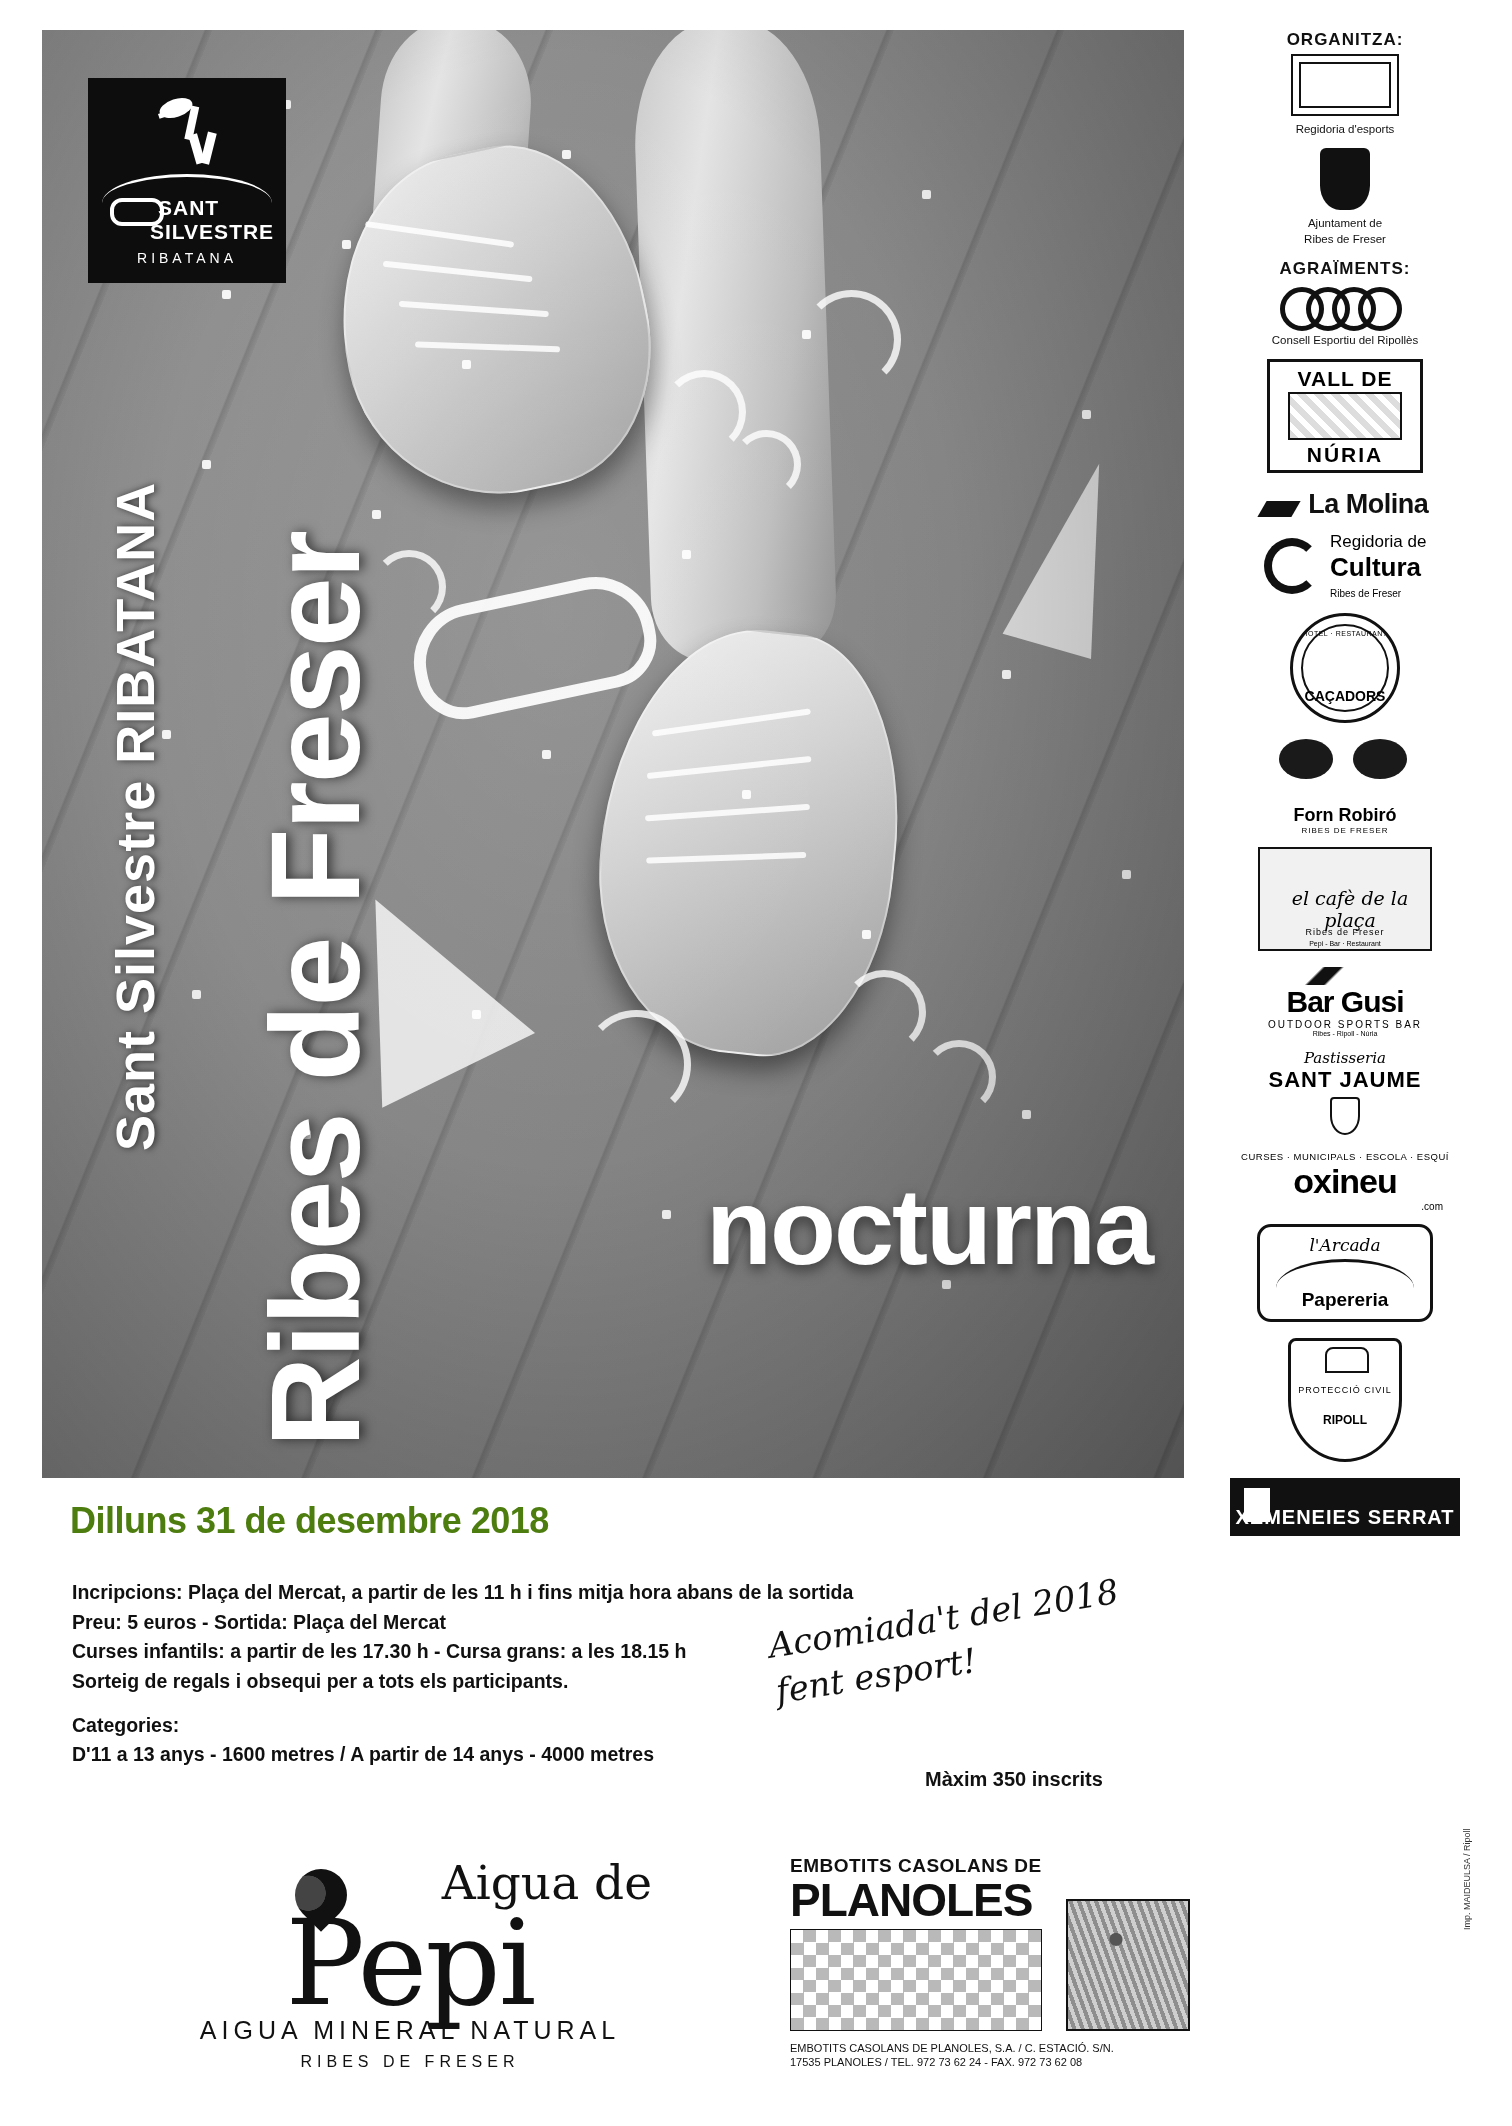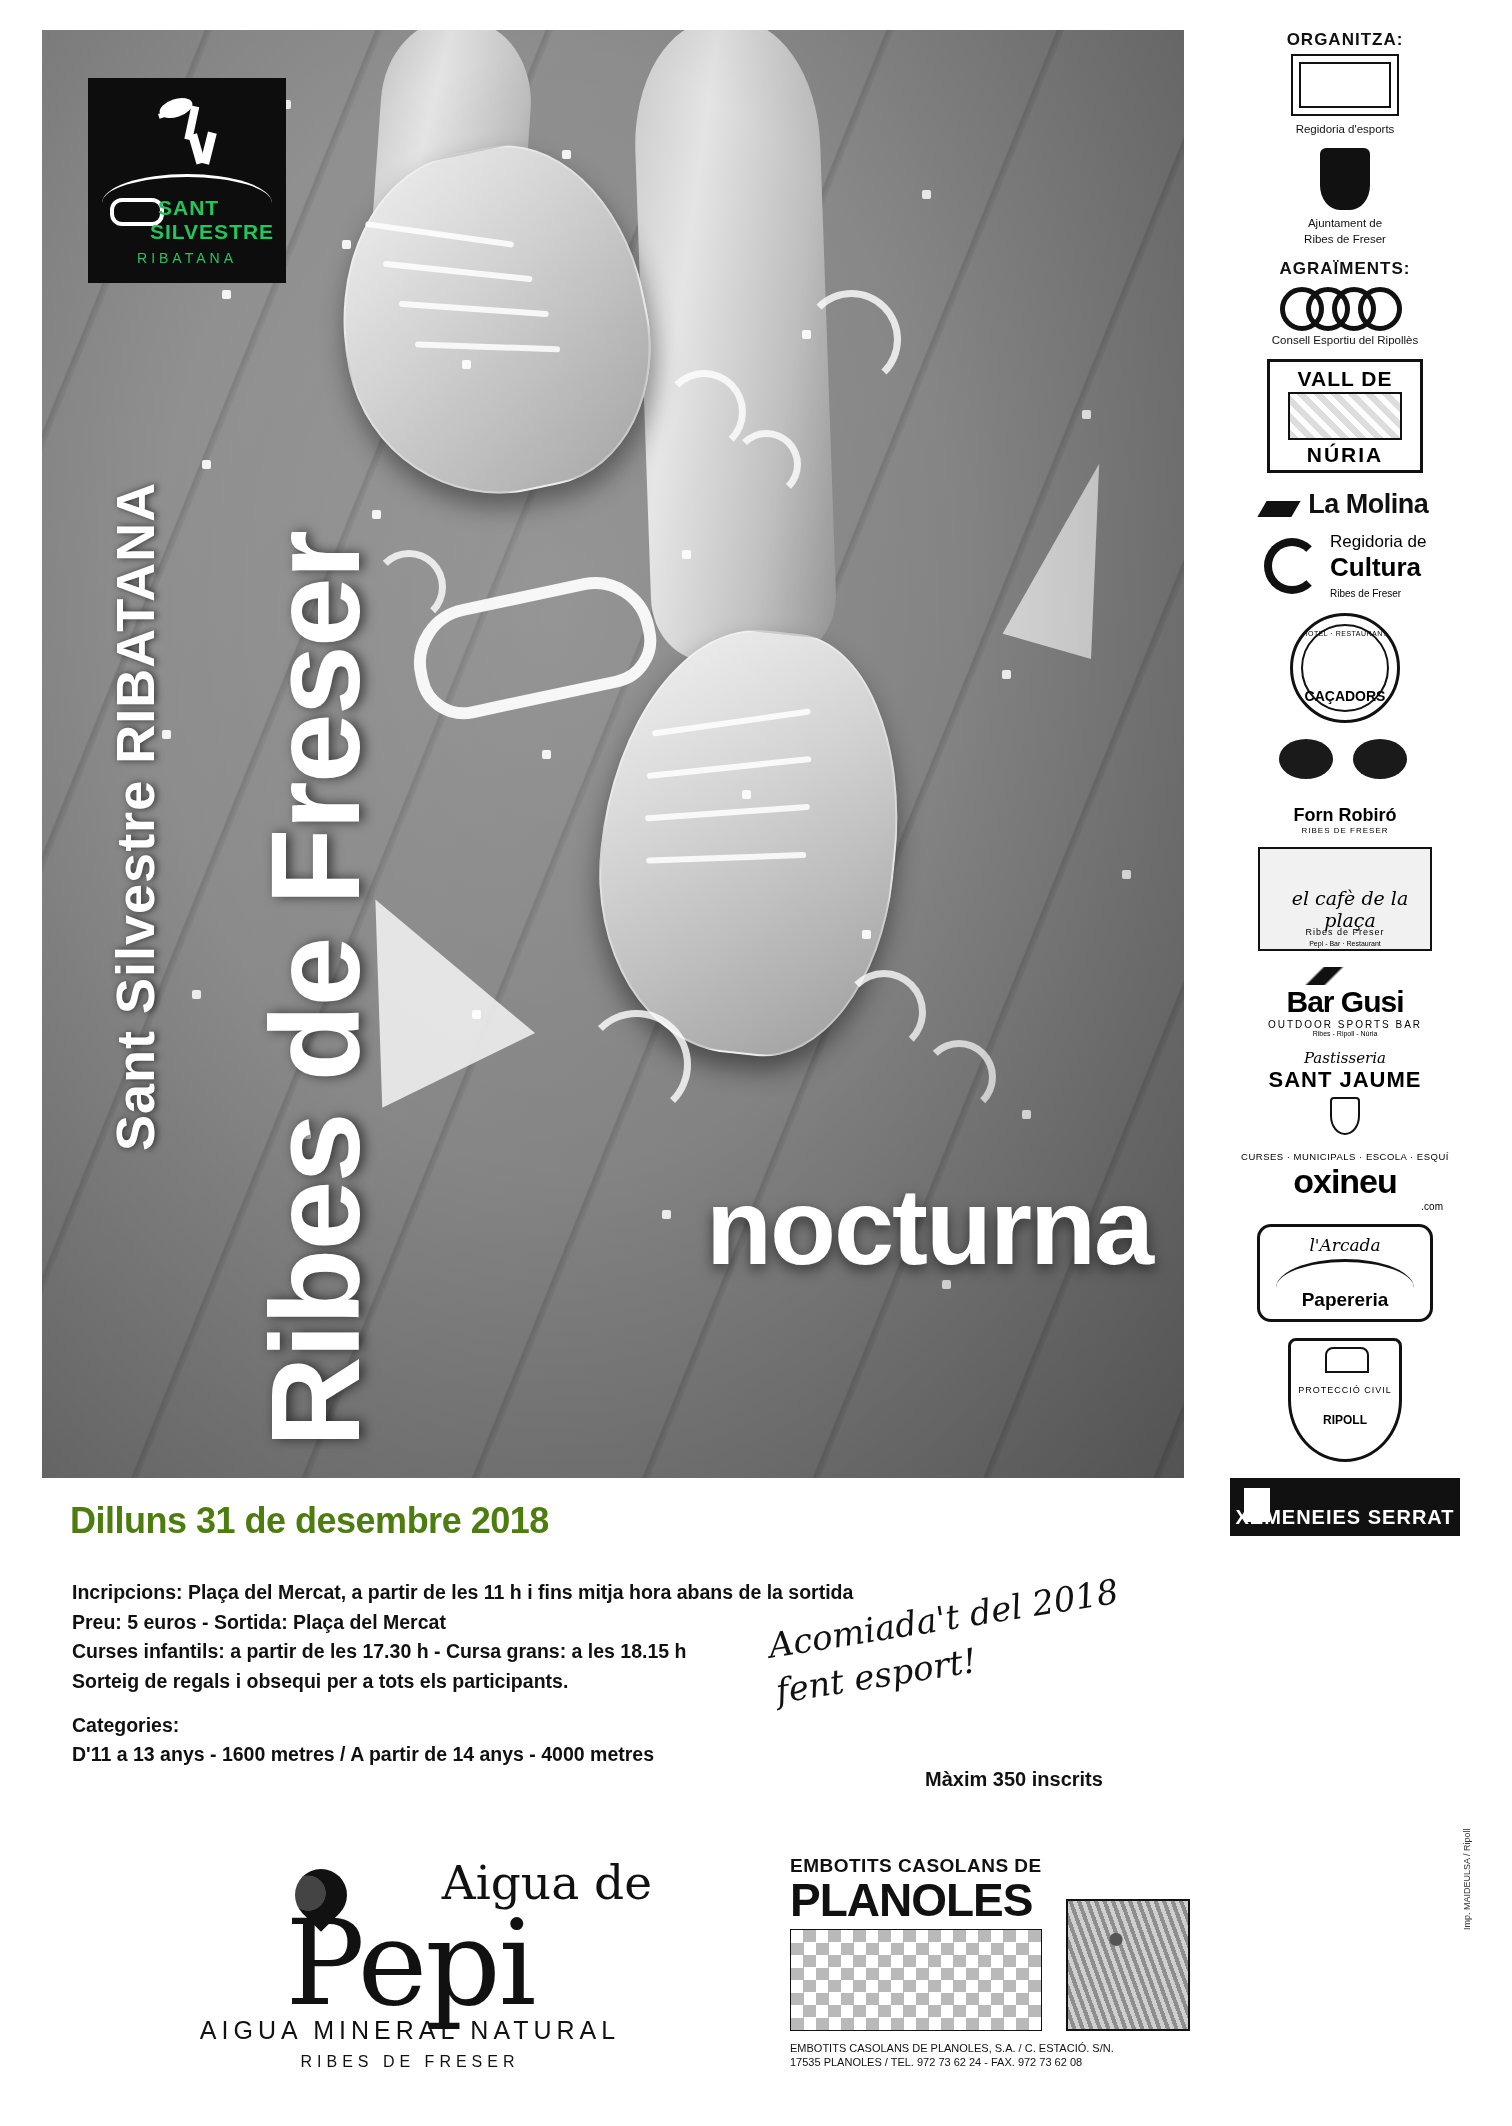--- a/index.html
+++ b/index.html
@@ -107,21 +107,21 @@
     border-bottom: 190px solid rgba(225,225,225,0.9);
     transform: rotate(16deg);
   }
 
   
   #logo-badge {
     position: absolute;
     left: 88px; top: 78px;
     width: 198px; height: 205px;
     background: #0d0d0d;
-    color: #22c55e;
+    color: #ffffff;
     text-align: center;
     font-family: "Liberation Sans", sans-serif;
     z-index: 6;
   }
   #logo-badge .runner {
     position: absolute; left: 58px; top: 14px;
     width: 90px; height: 82px;
   }
   #logo-badge .arc {
     position: absolute; left: 14px; top: 96px; width: 170px; height: 26px;

